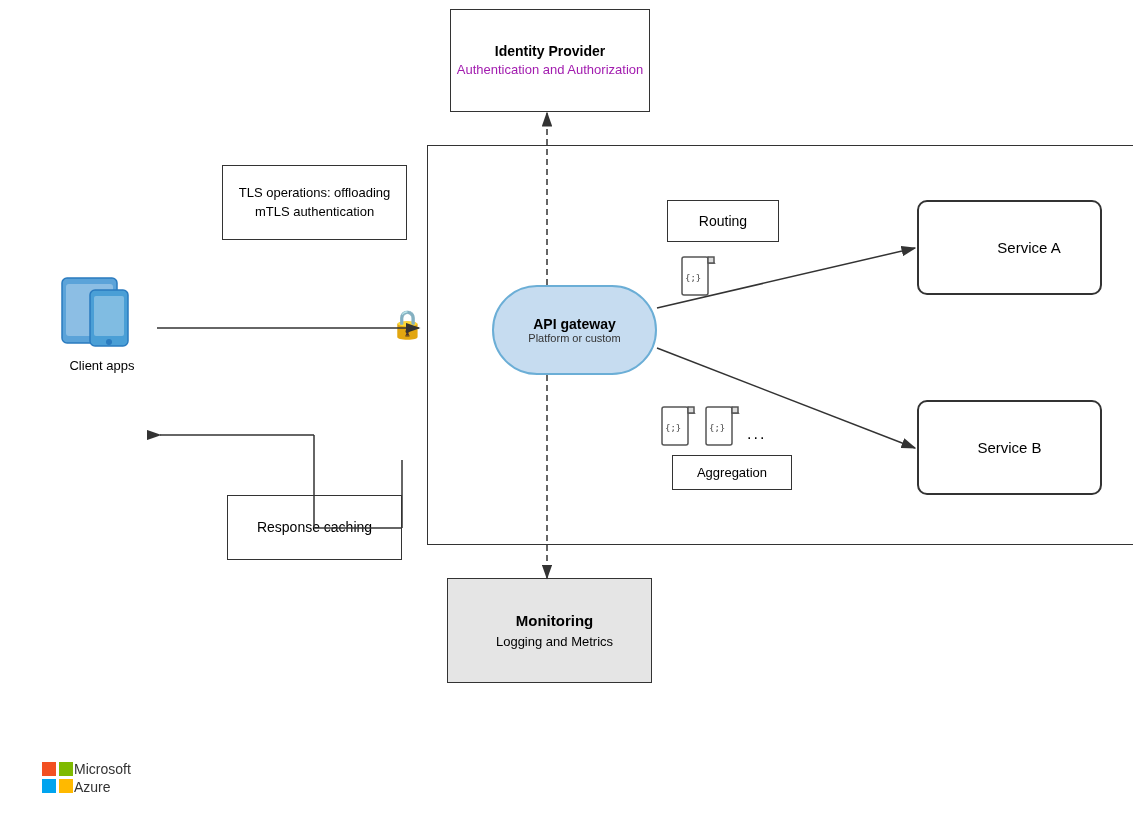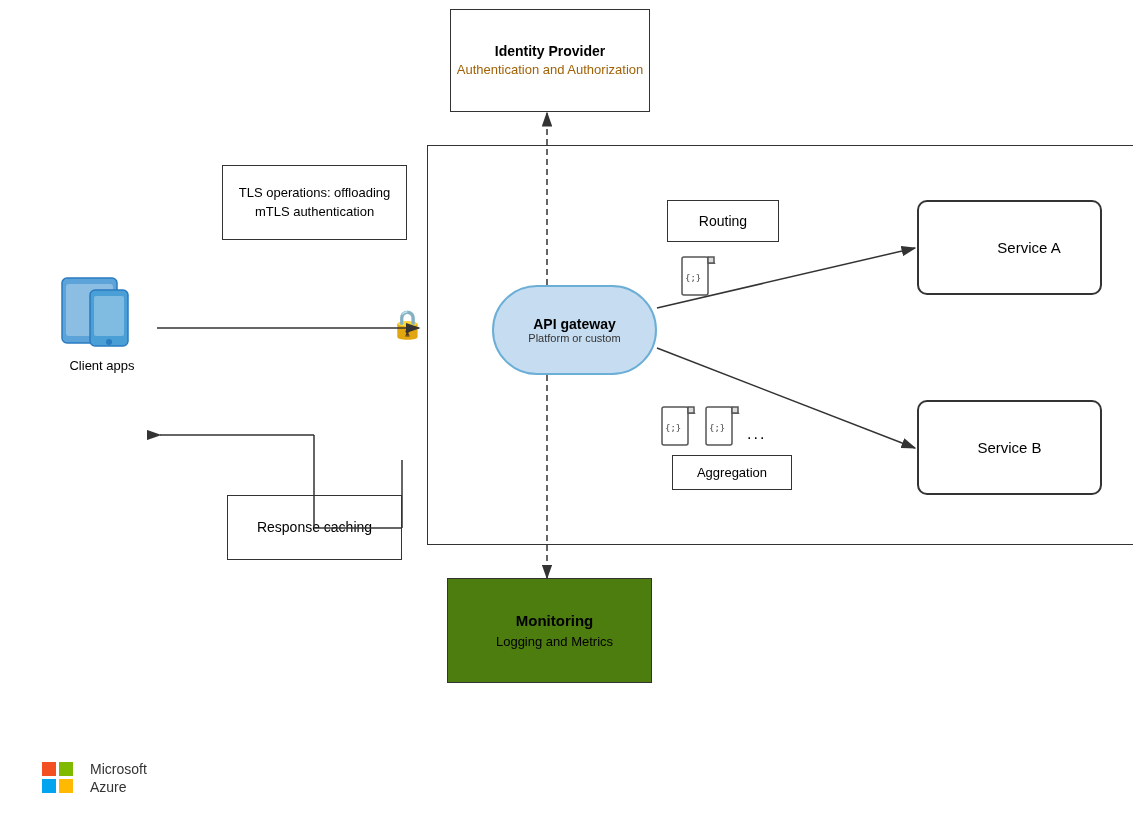--- a/index.html
+++ b/index.html
@@ -171,21 +171,21 @@
     }
 
     
     .monitoring-box {
       position: absolute;
       top: 578px;
       left: 435px;
       width: 205px;
       height: 105px;
       border: 1.5px solid #333;
-      background: #4d7c0f;
+      background: #e5e5e5;
       display: flex;
       align-items: center;
       justify-content: center;
       text-align: center;
       font-size: 14px;
       line-height: 1.5;
       padding-left: 10px;
     }
 
     
@@ -220,21 +220,21 @@
       height: 44px;
     }
 
     
     .azure-logo {
       position: absolute;
       bottom: 30px;
       left: 30px;
       display: flex;
       align-items: center;
-      gap: 16px;
+      gap: 0;
     }
 
     .azure-squares {
       display: grid;
       grid-template-columns: 1fr 1fr;
       gap: 2px;
       width: 32px;
       height: 32px;
     }
 
@@ -251,21 +251,21 @@
     }
   </style>
 </head>
 <body>
 
 <div class="diagram-container">
 
   <div class="identity-box">
     <div>
       <div style="font-weight:600; font-size:14px;">Identity Provider</div>
-      <div style="font-size:13px; color:#a16207;">Authentication and Authorization</div>
+      <div style="font-size:13px; color:#a21caf;">Authentication and Authorization</div>
     </div>
   </div>
 
   <div class="tls-label">
     <span>TLS operations: offloading mTLS authentication</span>
   </div>
 
   <div class="main-box"></div>
 
   <div class="routing-box">

